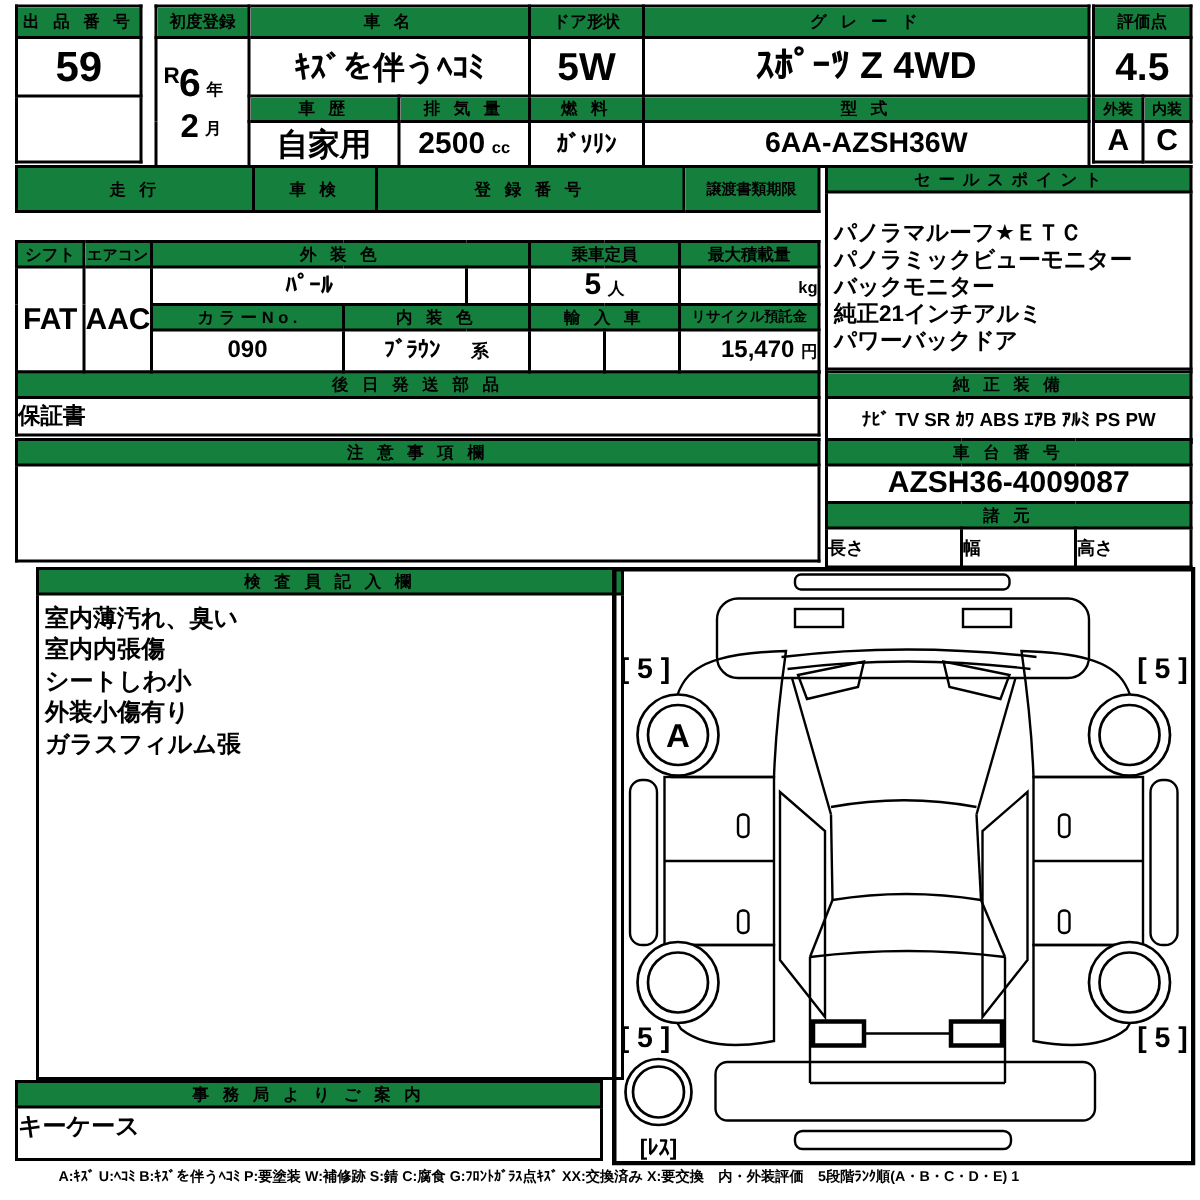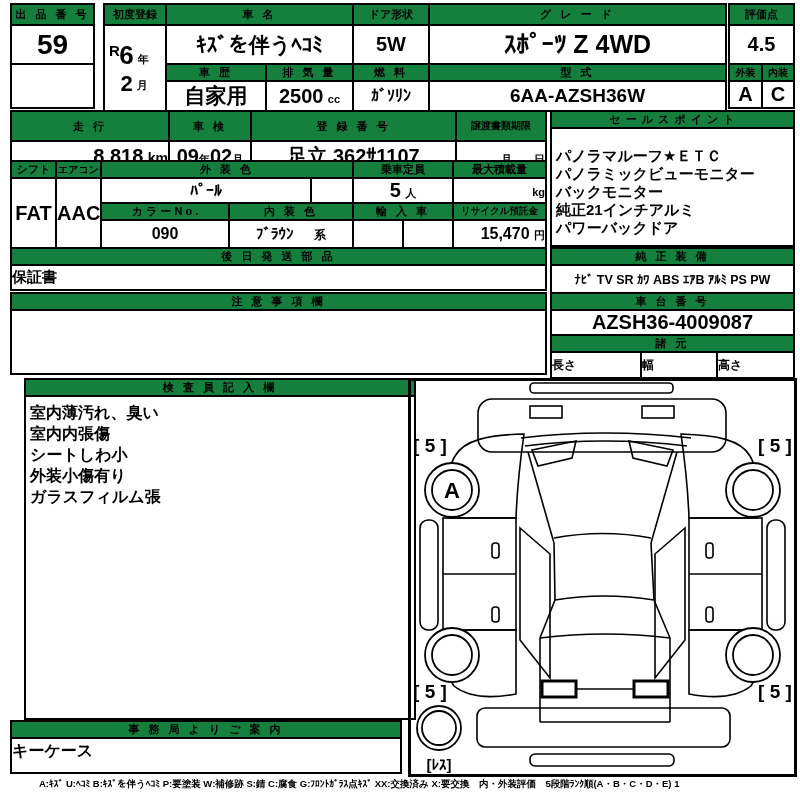--- a/index.html
+++ b/index.html
@@ -4,21 +4,21 @@
 <style>
   html,body{margin:0;padding:0;background:#fff;}
   #sheet{position:relative;width:800px;height:800px;background:#fff;
          font-family:"Liberation Sans","DejaVu Sans",sans-serif;color:#000;}
   .tbl{position:absolute;border-collapse:collapse;table-layout:fixed;}
   .tbl td{border:2px solid #000;padding:0;overflow:hidden;vertical-align:middle;}
   .h{background:#15803d;font-weight:bold;font-size:11px;text-align:center;letter-spacing:3px;}
   .h0{letter-spacing:0;}
   .h1{letter-spacing:1px;}
   .v{font-weight:bold;text-align:center;}
-  .big{font-size:20px;}
+  .big{font-size:26px;}
   .med{font-size:20px;}
   .sm{font-size:16px;}
   .unit{font-size:11px;font-weight:bold;}
   .left{text-align:left;padding-left:5px;}
   .right{text-align:right;padding-right:5px;}
   .lines{font-weight:bold;font-size:15px;line-height:19px;padding:5px 4px 0 4px;text-align:left;}
   .freg{display:flex;flex-direction:column;height:100%;}
   .freg-top{flex:1.6;display:flex;align-items:center;justify-content:center;position:relative;}
   .freg-bot{flex:1;display:flex;align-items:center;justify-content:center;}
   .era{position:absolute;left:4px;top:2px;font-size:15px;font-weight:bold;}
@@ -133,31 +133,20 @@
         <col style="width:205px">
         <col style="width:90px">
       </colgroup>
     <tbody>
         <tr style="height:30px">
       <td class="h">走 行</td>
       <td class="h">車 検</td>
       <td class="h">登 録 番 号</td>
       <td class="h h0" style="font-size:10px">譲渡書類期限</td>
     </tr>
-    <tr style="height:30px">
-      <td class="v right">
-        <span class="med">8,818</span>
-        <span style="font-size:14px;font-weight:bold">km</span>
-      </td>
-      <td class="v">
-        <span class="med">09</span><span class="unit">年</span><span class="med">02</span><span class="unit">月</span>
-      </td>
-      <td class="v med">足立 362ｻ1107</td>
-      <td class="v right" style="font-size:11px;vertical-align:bottom;padding-bottom:3px">月　　日</td>
-    </tr>
   </tbody>
     </table>
 
   <table class="tbl" style="left:550px;top:110px;width:243px;">
     <colgroup>
         <col style="width:243px">
       </colgroup>
     <tbody>
         <tr style="height:17px">
           <td class="h h1">セ ー ル ス ポ イ ン ト</td>

